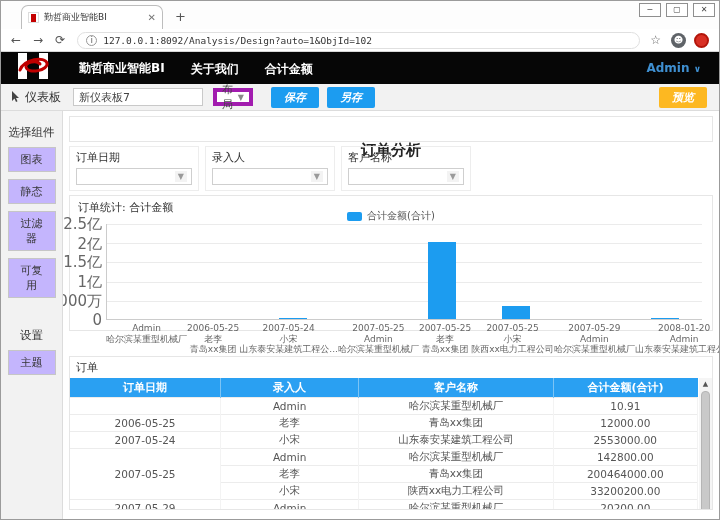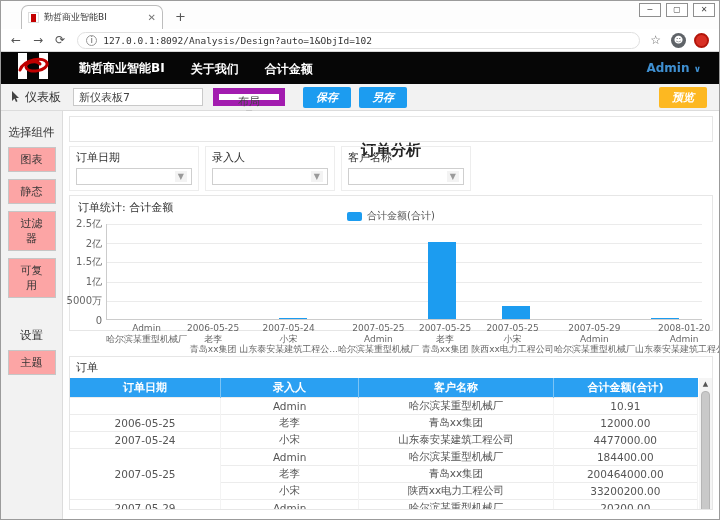--- a/index.html
+++ b/index.html
@@ -31,33 +31,33 @@
   .logo { margin-left:14px; flex:none; }
   .brand, .applink { color:#fff; font-size:12px; font-weight:bold; margin-left:26px; white-space:nowrap; }
   .user-menu { margin-left:auto; margin-right:18px; color:#3f8fd0; font-size:12px; font-weight:bold; }
   .user-caret { font-size:9px; }
 
   
   .toolbar { height:27px; background:#f2f2f2; border-bottom:1px solid #dcdcdc; display:flex; align-items:center; padding:0 12px 0 10px; flex:none; }
   .cursor-ico { flex:none; margin-right:5px; }
   .tb-label { font-size:12px; color:#333; margin-right:12px; white-space:nowrap; }
   .tb-input { width:130px; height:18px; border:1px solid #c9c9c9; background:#fff; font-size:11px; padding:0 5px; color:#444; font-family:inherit; }
-  .tb-select { width:72px; height:18px; border:6px solid #a21caf; background:#fff; font-size:11px; color:#444; display:flex; align-items:center; justify-content:space-between; padding:0 5px; margin-left:10px;flex-direction:column; }
+  .tb-select { width:40px; height:18px; border:4px solid #a21caf; background:#fff; font-size:11px; color:#444; display:flex; align-items:center; justify-content:space-between; padding:0 5px; margin-left:10px; }
   .tb-select .chev { color:#888; font-size:8px; }
   .btn { border:none; color:#fff; font-size:11px; font-weight:bold; font-style:italic; padding:3px 13px; border-radius:2px; font-family:inherit; }
   .btn-blue { background:#1c9cf0;text-align:right; }
   .btn-save { margin-left:18px; }
   .btn-saveas { margin-left:8px; }
   .btn-preview { margin-left:auto; background:#fdb821; }
 
   
   .workspace { flex:1; display:flex; min-height:0; }
   .sidebar { width:62px; background:#f2f2f2; border-right:1px solid #dcdcdc; flex:none; text-align:center; padding-top:6px; }
   .sb-title { font-size:11.5px; color:#333; margin:8px 0 4px; }
-  .sb-btn { display:block; width:48px; margin:7px auto 0; padding:4px 8px; background:#fca5a5; border:1px solid #c6c6c6; font-size:11px; color:#333; font-family:inherit; }
+  .sb-btn { display:block; width:48px; margin:7px auto 0; padding:4px 8px; background:#c4b5fd; border:1px solid #c6c6c6; font-size:11px; color:#333; font-family:inherit; }
   .sb-gap { height:22px; }
 
   .main { flex:1; background:#fff; padding:5px 6px; overflow:hidden; display:flex; flex-direction:column; }
   .panel { border:1px solid #e6e6e6; margin-bottom:4px; background:#fff; }
 
   .title-panel { height:26px; display:flex; align-items:center; justify-content:center; }
   .page-title { font-size:15px; font-weight:bold; color:#222;margin-top:42px; }
 
   .filter-row { display:flex; gap:6px; margin-bottom:4px; }
   .filter-box { border:1px solid #ededed; width:130px; padding:3px 6px 5px; }
@@ -66,21 +66,21 @@
   .filter-select .chev { color:#9a9a9a; font-size:8px; background:#f3f3f3; padding:1px 3px; }
 
   
   .chart-panel { height:136px; position:relative; }
   .chart-title { font-size:11px; color:#333; padding:4px 8px 0; }
   .legend { position:absolute; top:13px; left:0; right:0; display:flex; justify-content:center; align-items:center; gap:5px; }
   .legend-swatch { width:15px; height:9px; border-radius:2px; }
   .legend-label { font-size:10px; color:#555; }
   .plot { position:absolute; left:36px; right:10px; top:28px; height:96px; border-left:1px solid #ccc; border-bottom:1px solid #ccc; }
   .gridline { position:absolute; left:0; right:0; height:1px; background:#ebebeb; }
-  .ytick { position:absolute; right:100%; transform:translateY(-50%); padding-right:5px; font-size:10px; color:#666; white-space:nowrap; }
+  .ytick { position:absolute; right:100%; transform:translateY(-50%); padding-right:5px; font-size:15px; color:#666; white-space:nowrap; }
   .bar-slots { position:absolute; inset:0; display:flex; }
   .slot { flex:1; position:relative; }
   .bar { position:absolute; bottom:0; left:50%; transform:translateX(-50%); width:28px; background:#1c9cf0; }
   .xlabels { position:absolute; left:36px; right:10px; top:127px; display:flex; }
   .xlab { flex:1; text-align:center; font-size:9px; color:#666; line-height:1.18; white-space:nowrap; }
 
   
   .table-panel { flex:1; position:relative; padding:2px 0 0; overflow:hidden;margin-top:21px; }
   .table-title { font-size:11px; color:#333; padding:1px 6px 3px; }
   .grid-wrap { position:relative; margin:0; }
@@ -305,27 +305,27 @@
                 <tr>
                   <td>2006-05-25</td>
                   <td>老李</td>
                   <td>青岛xx集团</td>
                   <td>12000.00</td>
                 </tr>
                 <tr>
                   <td>2007-05-24</td>
                   <td>小宋</td>
                   <td>山东泰安某建筑工程公司</td>
-                  <td>4477000.00</td>
+                  <td>2553000.00</td>
                 </tr>
                 <tr>
                   <td rowspan="3">2007-05-25</td>
                   <td>Admin</td>
                   <td>哈尔滨某重型机械厂</td>
-                  <td>184400.00</td>
+                  <td>142800.00</td>
                 </tr>
                 <tr>
                   <td>老李</td>
                   <td>青岛xx集团</td>
                   <td>200464000.00</td>
                 </tr>
                 <tr>
                   <td>小宋</td>
                   <td>陕西xx电力工程公司</td>
                   <td>33200200.00</td>

